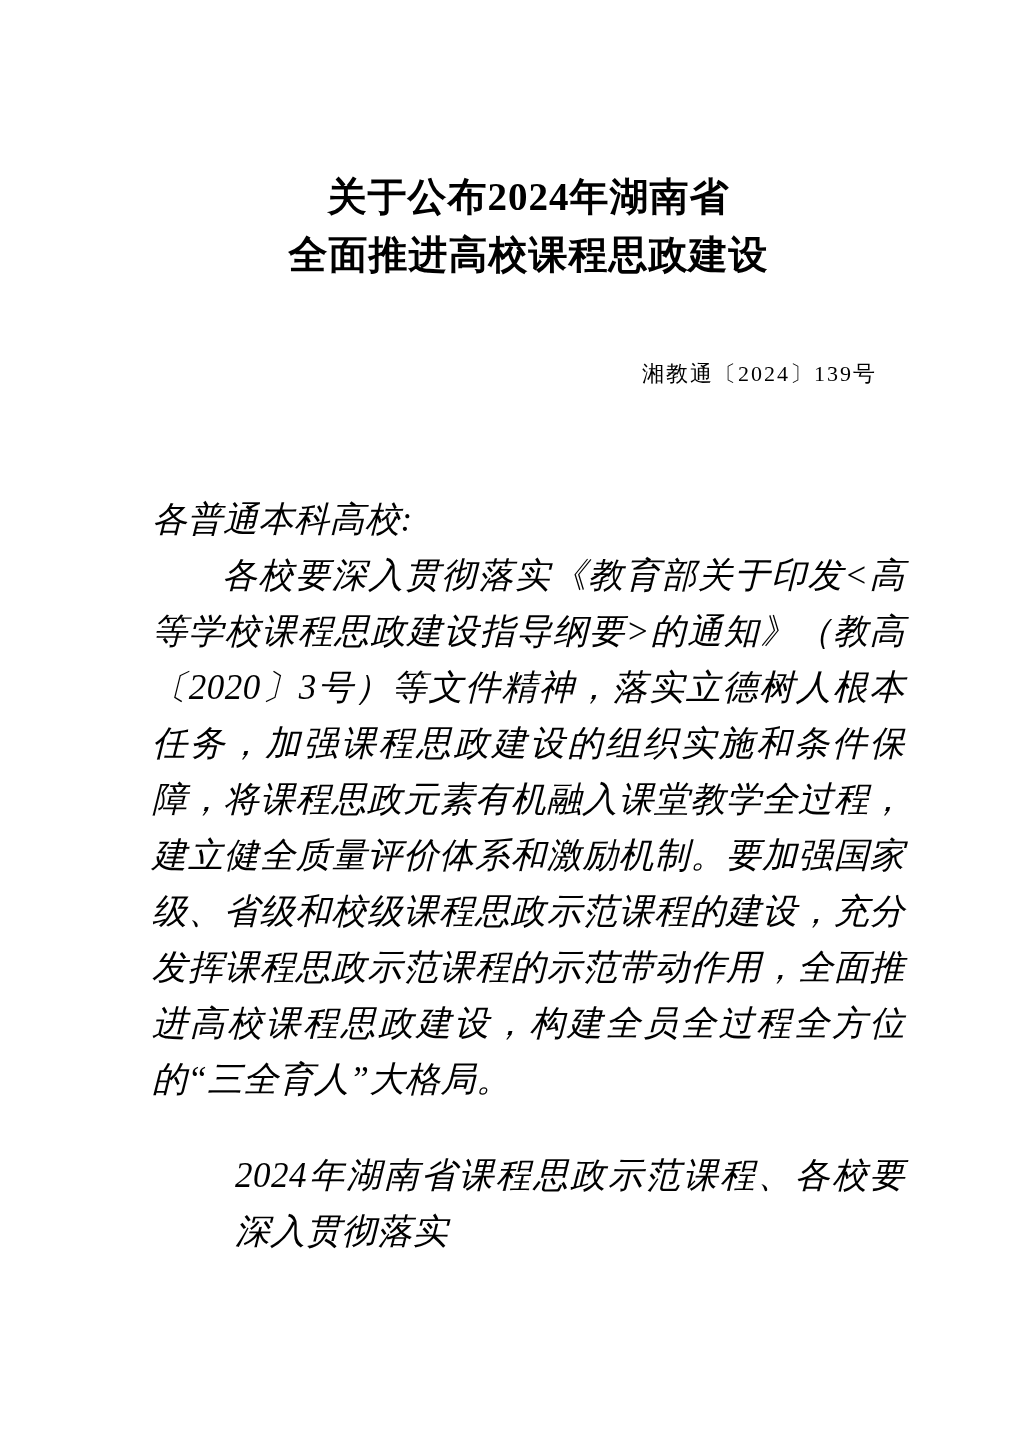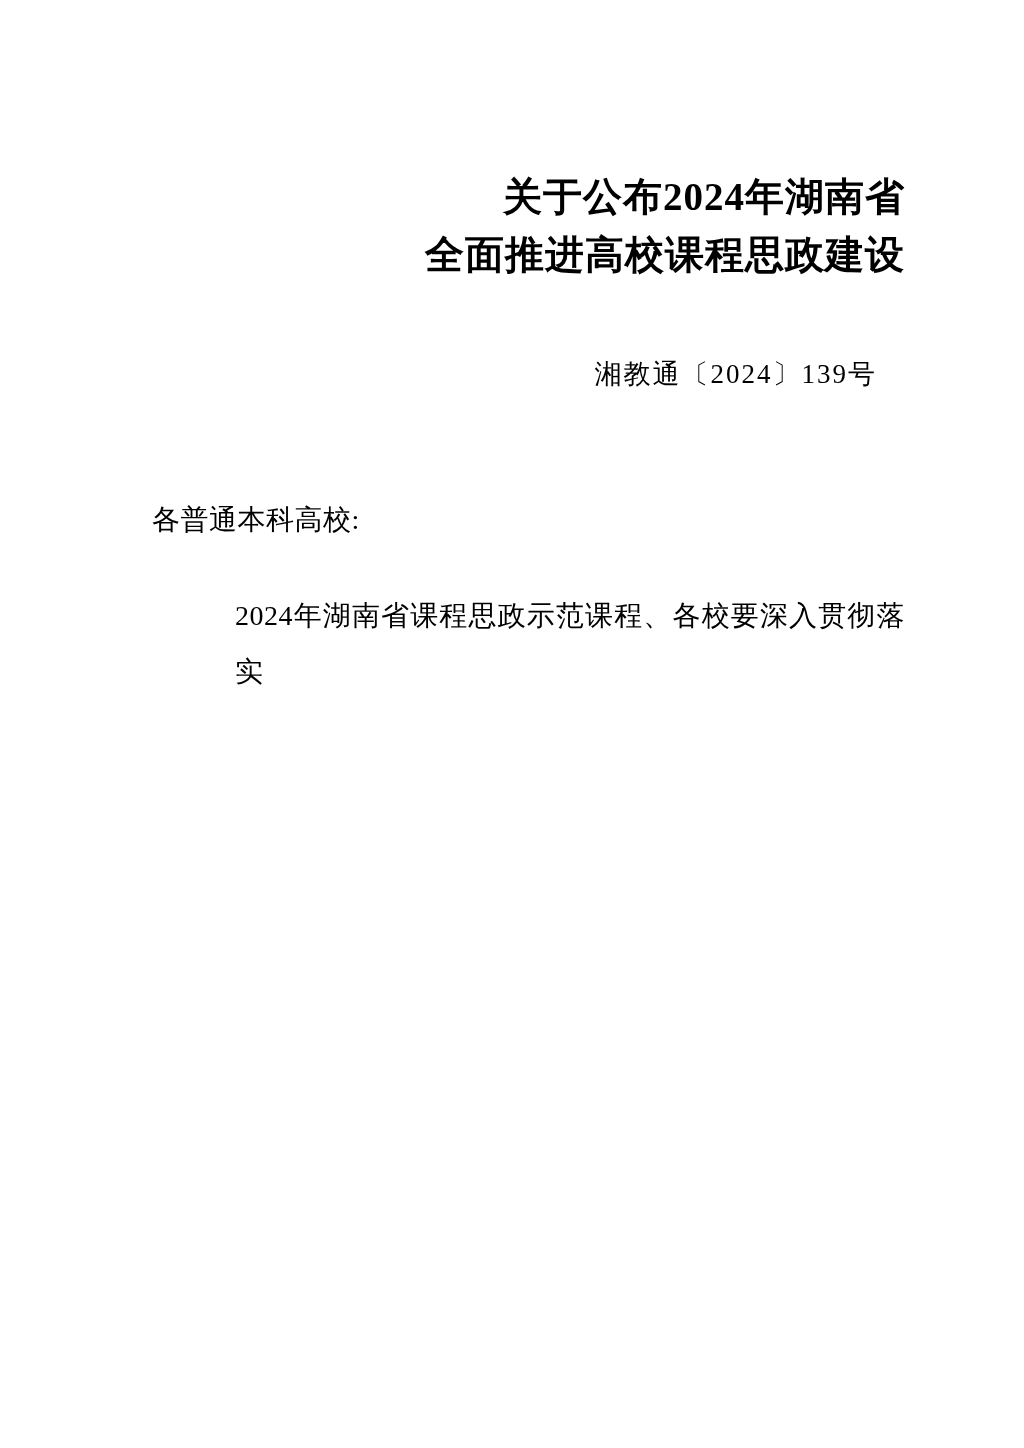--- a/index.html
+++ b/index.html
@@ -16,39 +16,40 @@
     overflow: hidden;
   }
   .page {
     box-sizing: border-box;
     width: 1024px;
     height: 1448px;
     padding: 168px 119px 0 152px;
     background: #ffffff;
   }
   .title {
-    text-align: right;
+    text-align: center;
     font-weight: bold;
     font-size: 39px;
     line-height: 58px;
     letter-spacing: 1px;
   }
   .doc-number {
     text-align: right;
-    font-size: 27px;
+    font-size: 22px;
     line-height: 36px;
     letter-spacing: 2px;
     margin-top: 72px;
     padding-right: 28px;
   }
   .body-text {
     margin-top: 100px;
-    font-size: 28px;
+    font-size: 35px;
     line-height: 56px;
     letter-spacing: 0.5px;
+    font-style: italic;
   }
   .salutation {
     text-indent: 0;
   }
   .para {
     margin: 0;
     text-indent: 2em;
     text-align: justify;
   }
   .attachment {
@@ -74,20 +75,21 @@
     <div>全面推进高校课程思政建设</div>
   </div>
 
   <div class="doc-number">湘教通〔2024〕139号</div>
 
   <div class="body-text">
 
     <div class="salutation">各普通本科高校:</div>
 
 
+    <p class="para">各校要深入贯彻落实《教育部关于印发&lt;高等学校课程思政建设指导纲要&gt;的通知》（教高〔2020〕3号）等文件精神，落实立德树人根本任务，加强课程思政建设的组织实施和条件保障，将课程思政元素有机融入课堂教学全过程，建立健全质量评价体系和激励机制。要加强国家级、省级和校级课程思政示范课程的建设，充分发挥课程思政示范课程的示范带动作用，全面推进高校课程思政建设，构建全员全过程全方位的“三全育人”大格局。</p>
 
     <div class="attachment">
       <span class="attachment-text">2024年湖南省课程思政示范课程、各校要深入贯彻落实</span>
     </div>
 
   </div>
 
 </div>
 
 </body></html>

